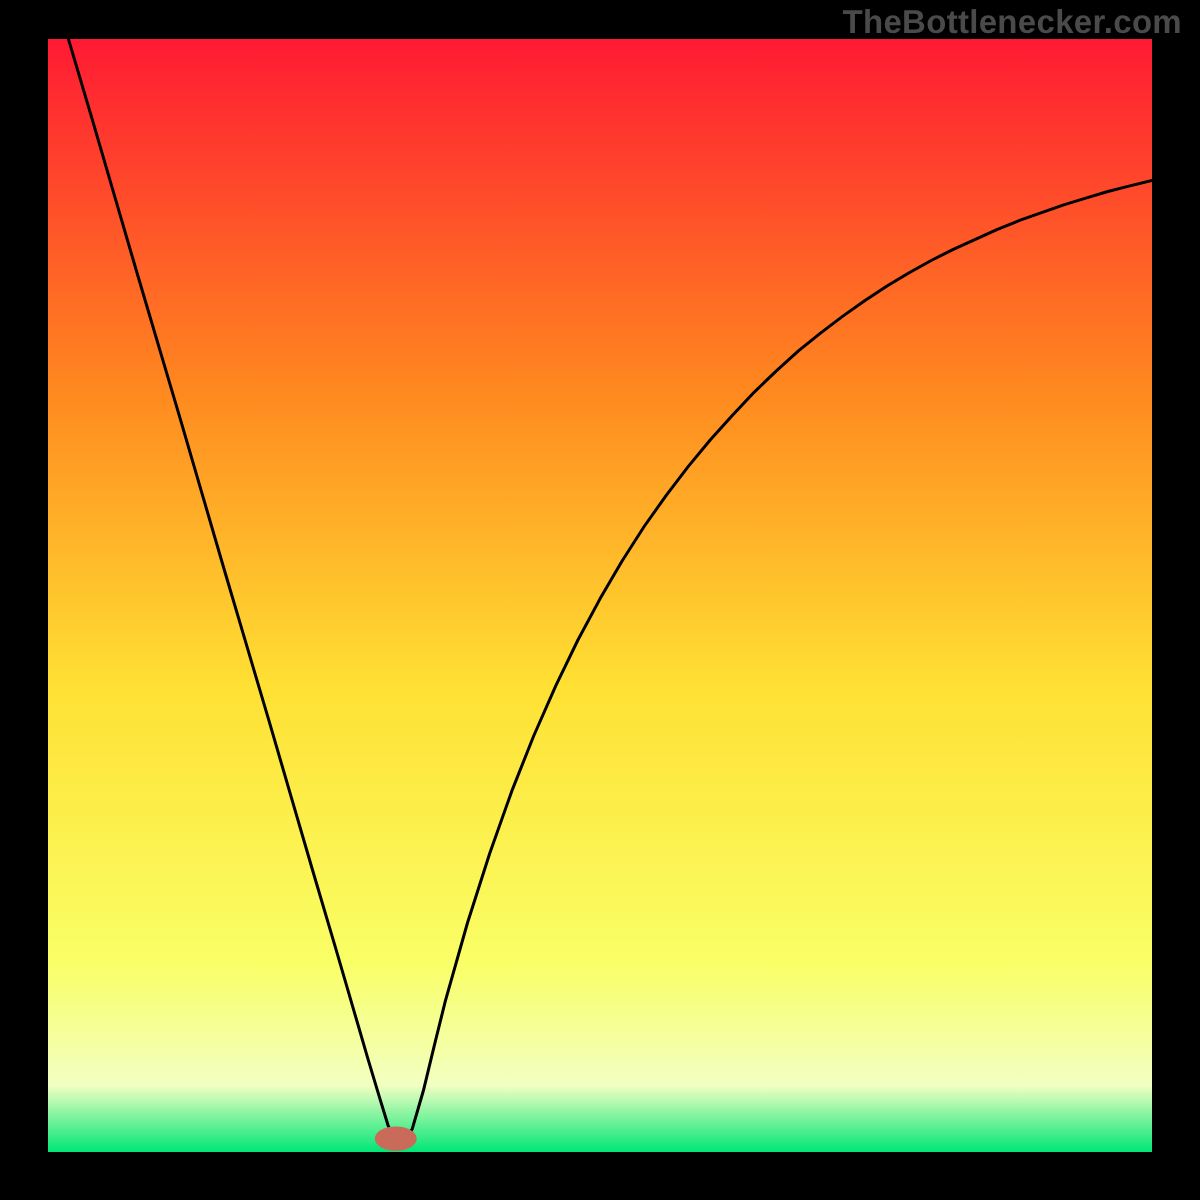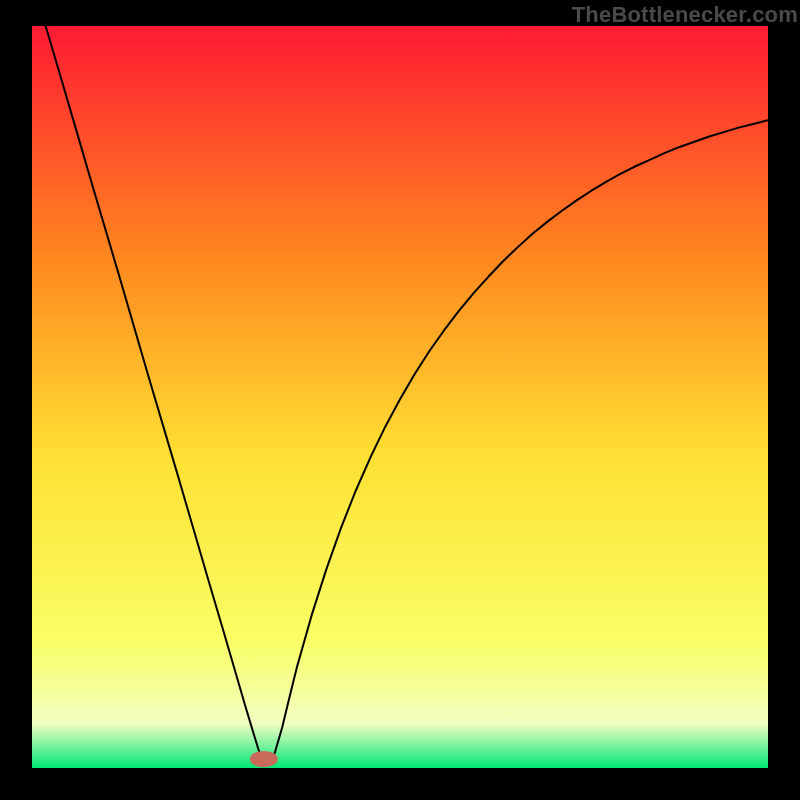--- a/index.html
+++ b/index.html
@@ -13,21 +13,21 @@
   }
   .frame {
     position: relative;
     width: 800px;
     height: 800px;
     background: #000;
   }
   .watermark {
     position: absolute;
     top: 2px;
-    right: 2px;
+    right: 12px;
     color: #4a4a4a;
     font-size: 22px;
     font-weight: 600;
     letter-spacing: 0.2px;
     z-index: 5;
     user-select: none;
   }
   .plot-wrap {
     position: absolute;
     left: 32px;

